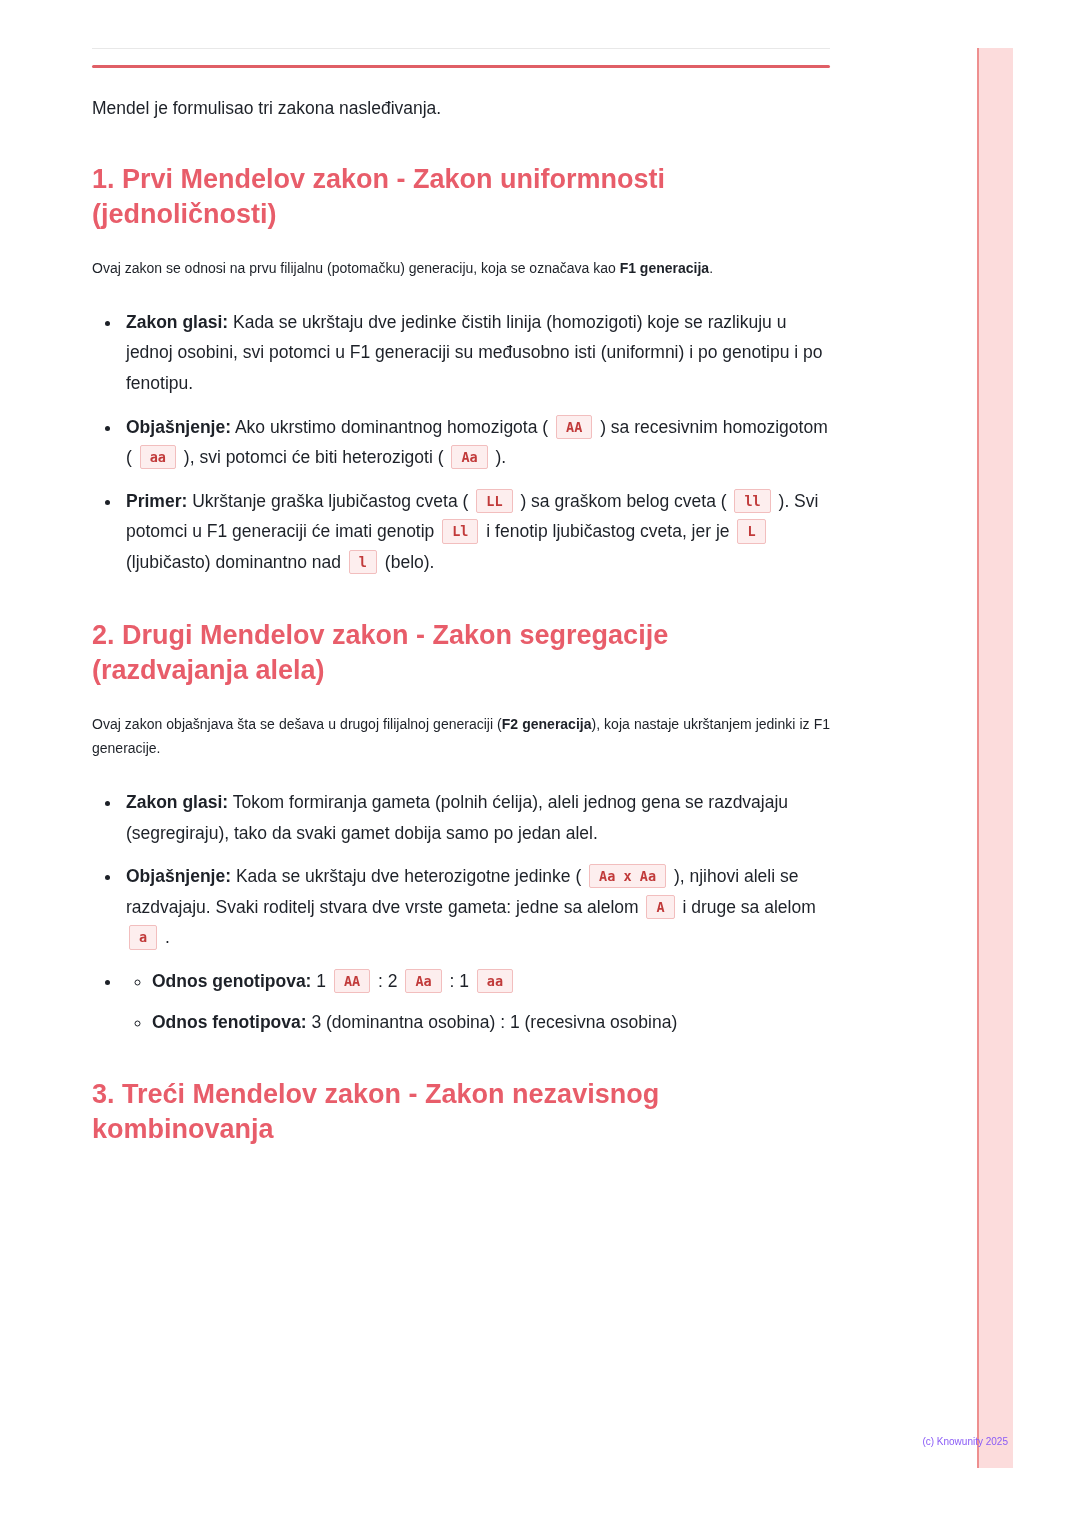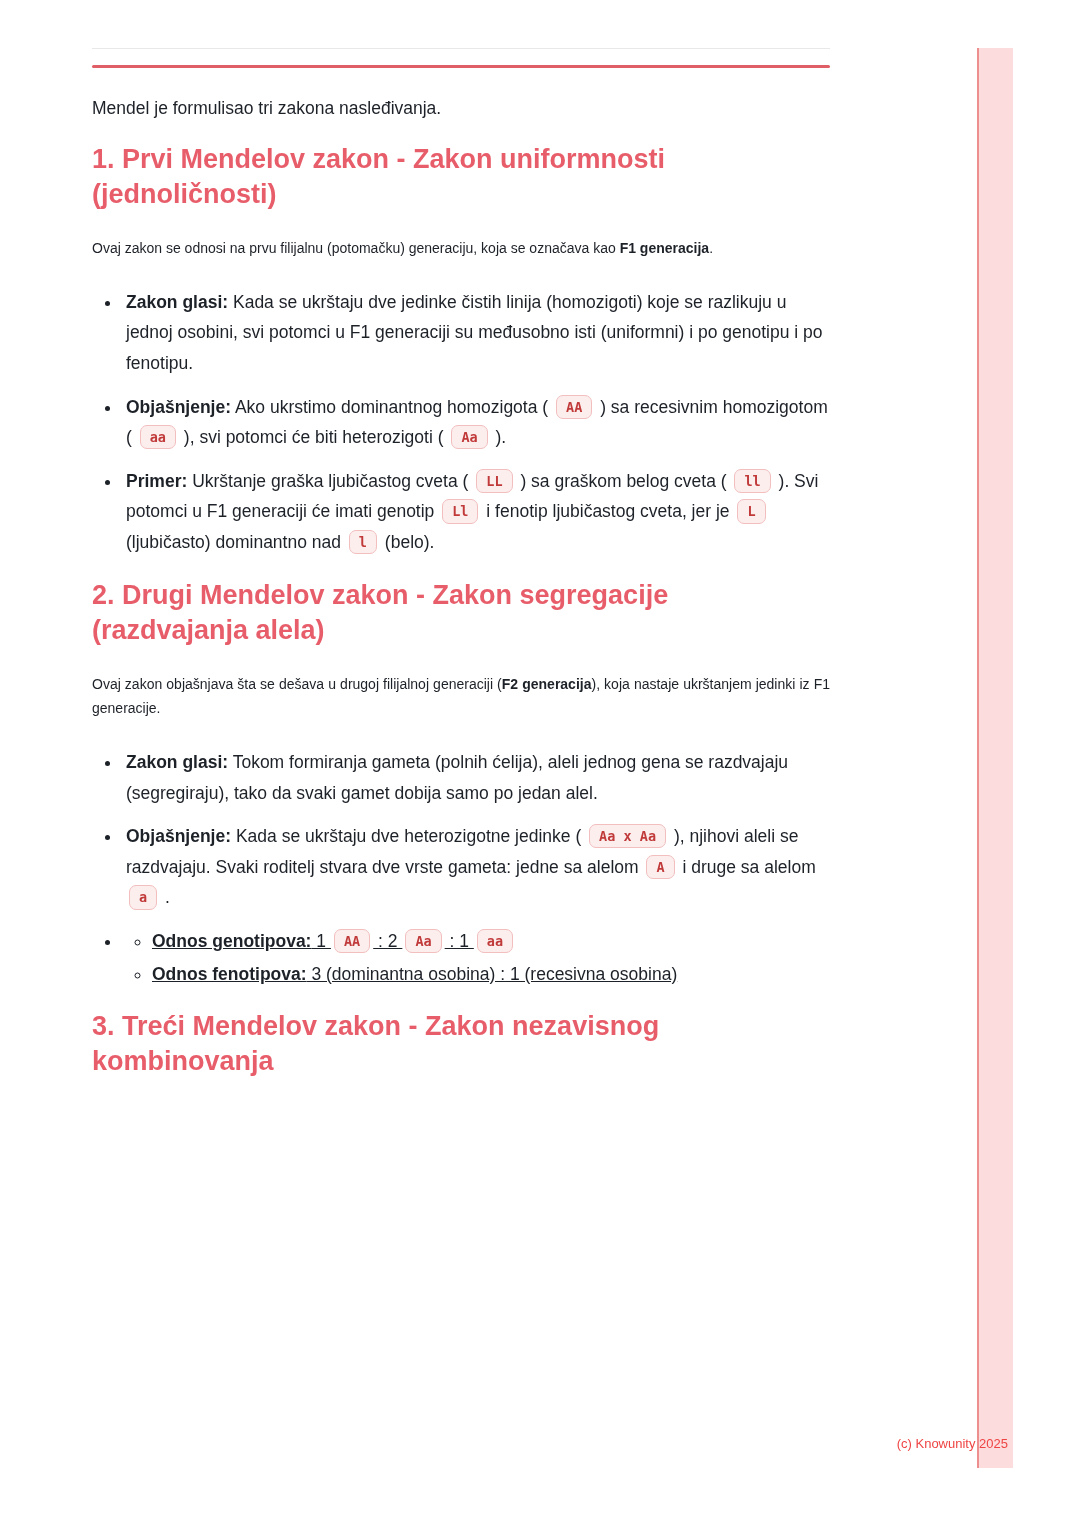--- a/index.html
+++ b/index.html
@@ -23,50 +23,50 @@
   }
   .top-rule { height:1px; background:#e8e8e8; }
   h1.page-title {
     margin-top:42px;
     font-size:33px; font-weight:bold; letter-spacing:-0.3px;
     color:#d13440; line-height:1.2;
   }
   .title-rule { margin-top:16px; height:3px; background:#e05f66; border-radius:2px; }
   p.lead { margin-top:26px; font-size:17.5px; line-height:1.6; }
   h2.section-heading {
-    margin-top:20px;
+    margin-top:40px;
     font-size:27px; font-weight:bold; line-height:1.3;
     color:#e85d6a;
   }
   p.body-para {
     margin-top:24px;
     font-size:14px; line-height:1.75;
     text-align:justify;
   }
   ul.main-list { margin-top:26px; padding-left:30px; list-style:disc; }
   ul.main-list > li {
     margin-bottom:13px; padding-left:4px;
     font-size:17.5px; line-height:1.75;
   }
   ul.sub-list { list-style:circle; margin-top:6px; padding-left:26px; }
-  ul.sub-list > li { margin-top:2px; margin-bottom:0; font-size:17.5px; line-height:1.75;text-decoration:underline; }
+  ul.sub-list > li { margin-top:10px; margin-bottom:0; font-size:17.5px; line-height:1.75; }
   strong { font-weight:bold; color:#1d2128; }
   .chip {
     display:inline-block;
     font-family:"DejaVu Sans Mono", monospace;
     font-weight:bold; font-size:13.5px; line-height:1.35;
     color:#c13a3a; background:#fdeeee;
-    border:1px solid #f2bebe; border-radius:7px;
+    border:1px solid #f2bebe; border-radius:2px;
     padding:2px 9px; margin:0 3px;
     transform:translateY(-1px);
     white-space:nowrap;
   }
   .footer-copyright {
     position:absolute; top:1436px; right:72px;
-    font-size:13px; color:#ef4444; z-index:3;margin-left:18px;
+    font-size:10px; color:#8b5cf6; z-index:3;margin-left:18px;
   }
 </style>
 </head>
 <body>
 
 <div class="accent-bar"></div>
 
 <main class="content">
   <div class="top-rule"></div>
 

